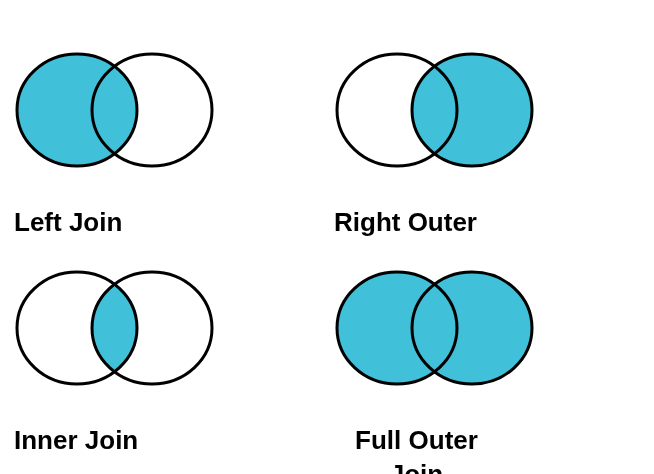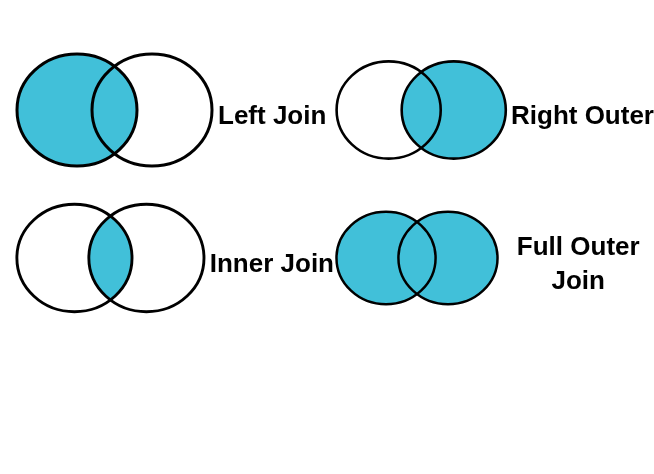--- a/index.html
+++ b/index.html
@@ -17,22 +17,23 @@
     box-sizing: border-box;
     padding-top: 50px;
     padding-left: 14px;
   }
   .grid {
     display: grid;
     grid-template-columns: 320px 320px;
   }
   .panel {
     display: flex;
-    flex-direction: row;
-    align-items: center;
+    flex-direction: column;
+    align-items: flex-start;
+    gap: 24px;
   }
   .panel.row2 {
     margin-top: 28px;
   }
   .venn-svg {
     display: block;
   }
   .venn-fill {
     fill: var(--venn-fill, #41c0d9);
     stroke: none;

